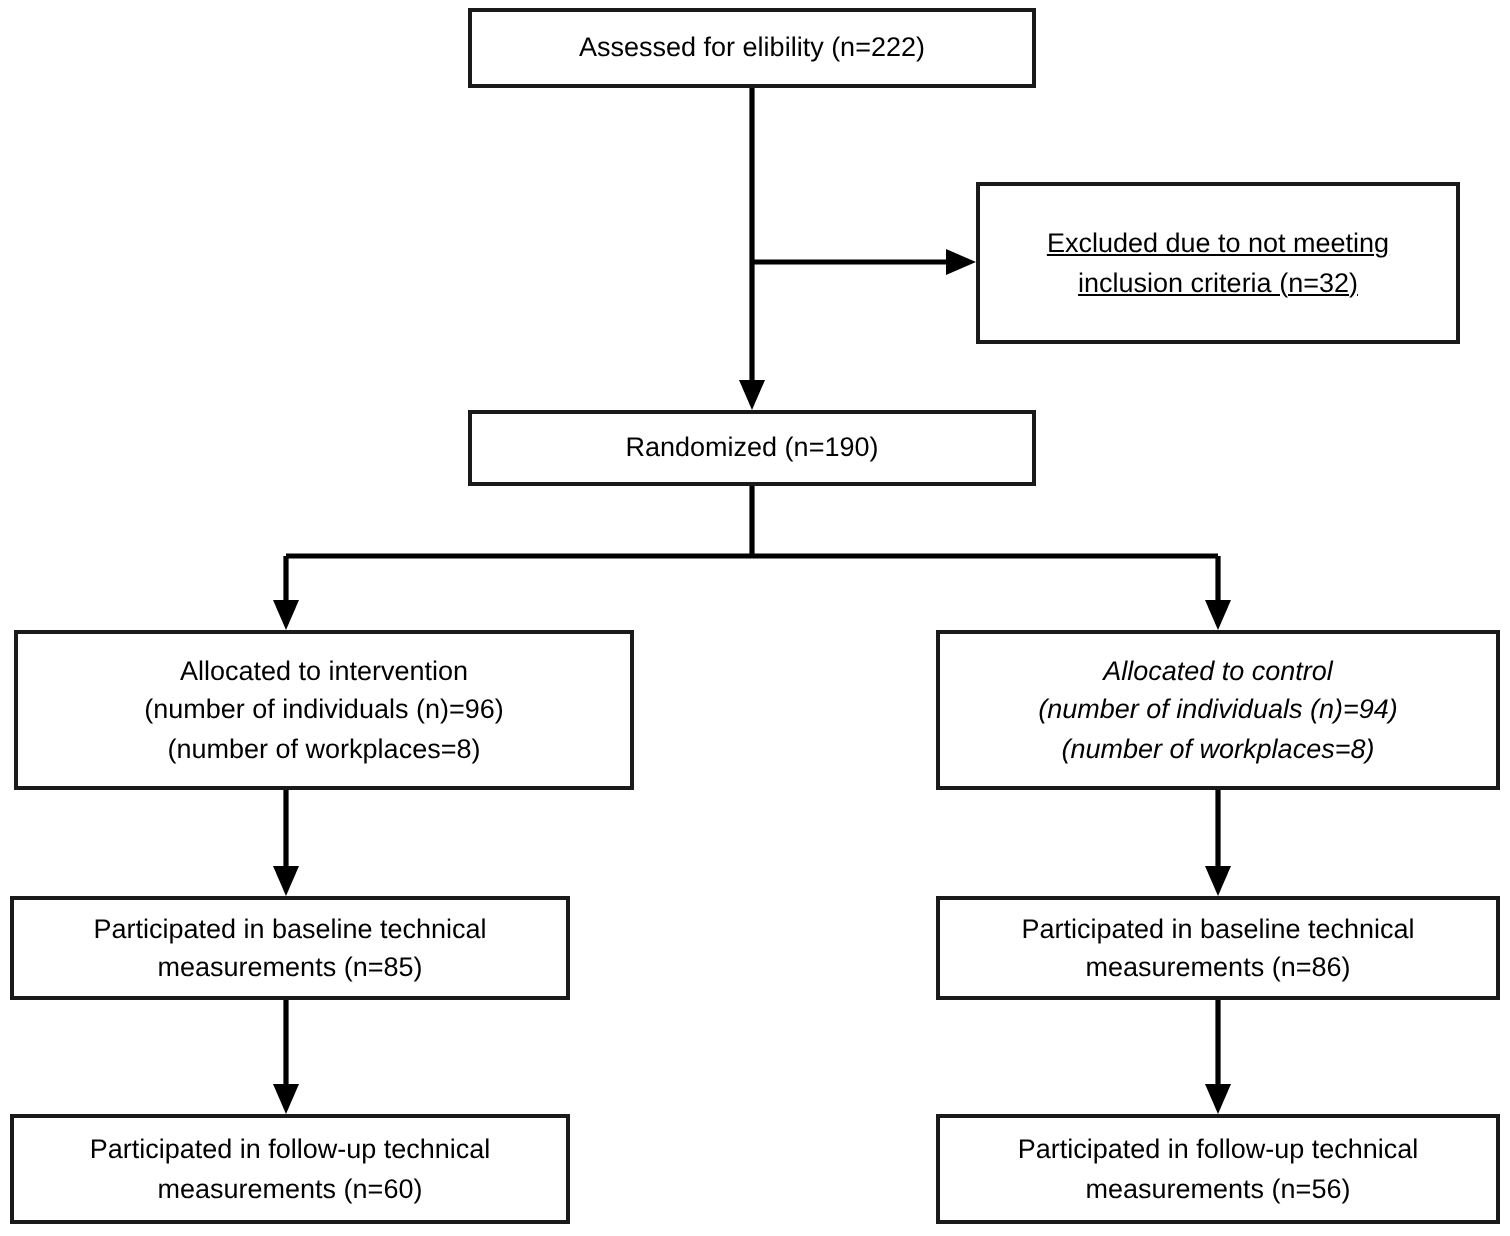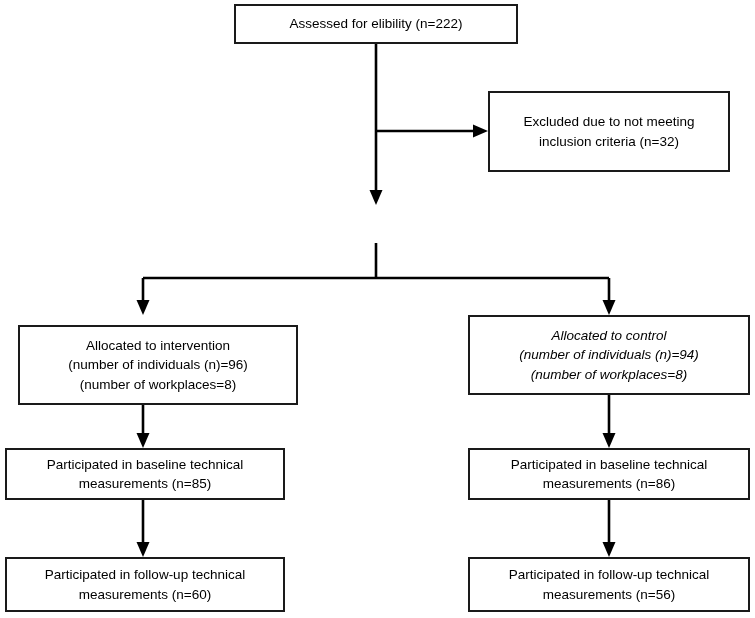--- a/index.html
+++ b/index.html
@@ -86,27 +86,30 @@
     <polygon points="609,448 602.5,433 615.5,433"></polygon>
 
     <line x1="609" y1="500" x2="609" y2="548"></line>
     <polygon points="609,557 602.5,542 615.5,542"></polygon>
   </svg>
 
   <div class="node" style="left:234px; top:4px; width:284px; height:40px;">
     <span class="node-text">Assessed for elibility (n=222)</span>
   </div>
 
-  <div class="node" style="left:488px; top:91px; width:242px; height:81px;">
+  <div class="node" style="left:488px; top:91px; width:242px; height:81px;text-decoration:underline;">
     <span class="node-text">Excluded due to not meeting
 inclusion criteria (n=32)</span>
   </div>
 
+  <div class="node" style="left:234px; top:205px; width:284px; height:38px;">
+    <span class="node-text">Randomized (n=190)</span>
+  </div>
 
-  <div class="node" style="left:18px; top:315px; width:280px; height:80px;margin-top:10px;">
+  <div class="node" style="left:7px; top:315px; width:310px; height:80px;">
     <span class="node-text">Allocated to intervention
 (number of individuals (n)=96)
 (number of workplaces=8)</span>
   </div>
 
   <div class="node" style="left:468px; top:315px; width:282px; height:80px;font-style:italic;">
     <span class="node-text">Allocated to control
 (number of individuals (n)=94)
 (number of workplaces=8)</span>
   </div>

